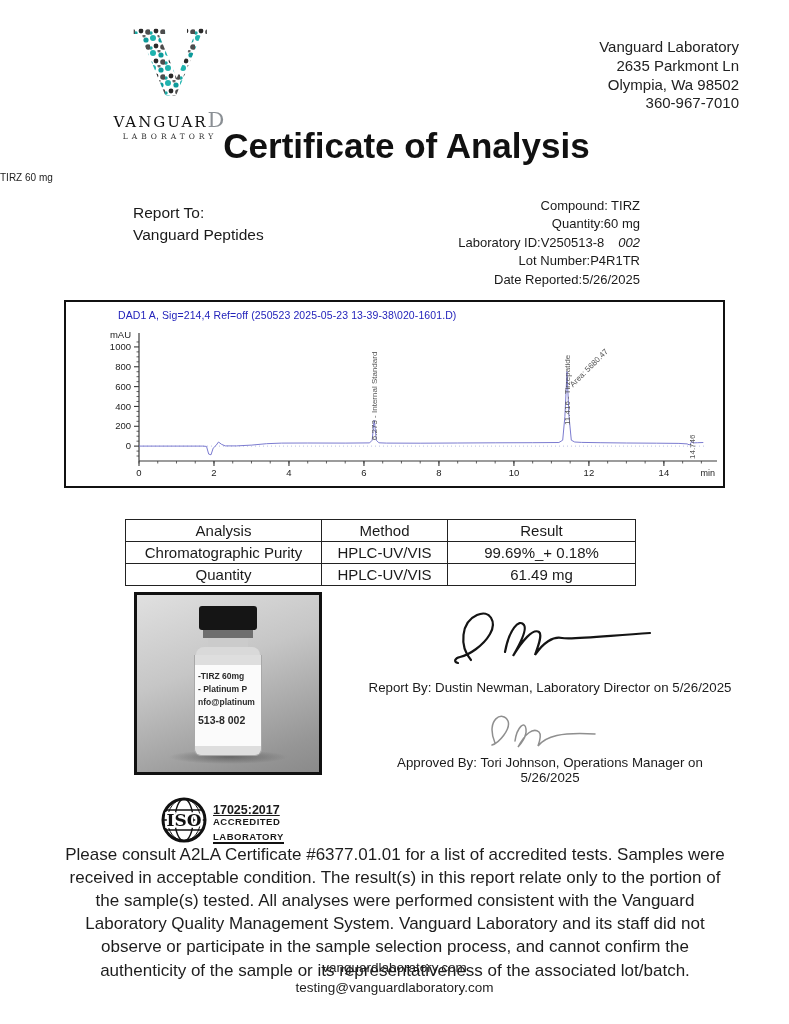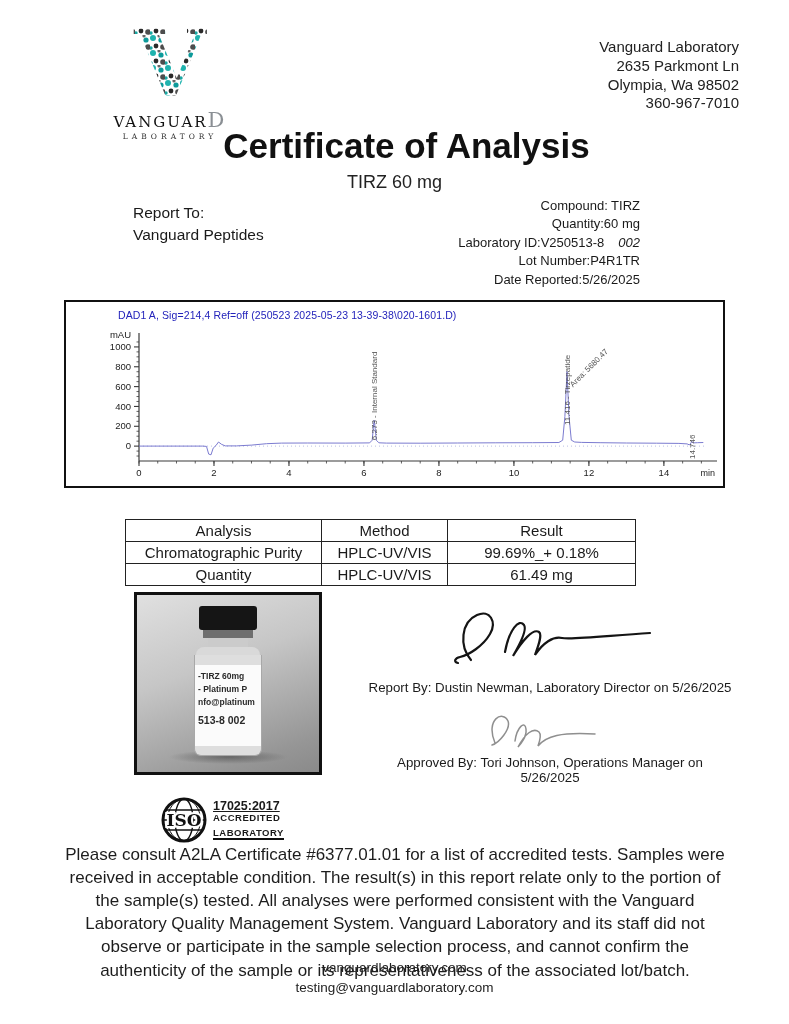--- a/index.html
+++ b/index.html
@@ -7,21 +7,21 @@
   .page{position:relative;width:789px;height:1024px;background:#fff;overflow:hidden;}
 
   
   .logo{position:absolute;left:70px;top:20px;width:200px;text-align:center;}
   .logo-word{font-family:"DejaVu Serif",serif;font-weight:normal;font-size:15px;letter-spacing:2px;color:#111;line-height:1;}
   .logo-word .big-d{font-size:21px;color:#8a8f94;}
   .logo-sub{font-family:"DejaVu Serif",serif;font-size:7.5px;letter-spacing:4px;color:#333;margin-top:1px;}
   .address{position:absolute;right:50px;top:38px;text-align:right;font-size:15px;line-height:1.25;color:#222;}
 
   .doc-title{position:absolute;left:0;top:126px;width:100%;text-align:center;font-size:35px;font-weight:600;color:#111;padding-left:12px;}
-  .doc-subtitle{position:absolute;left:0;top:172px;width:100%;text-align:center;font-size:18px;color:#222;}
+  .doc-subtitle{position:absolute;left:0;top:172px;width:100%;text-align:left;font-size:10px;color:#222;}
 
   .report-to{position:absolute;left:133px;top:202px;font-size:15.5px;line-height:1.4;}
   .sample-info{position:absolute;left:320px;top:197px;width:320px;text-align:right;font-size:13px;line-height:1.42;}
   .lab-id-extra{display:inline-block;margin-left:14px;font-style:italic;}
 
   
   .chart-box{position:absolute;left:64px;top:300px;width:657px;height:184px;border:2px solid #111;background:#fff;}
   .chart-title{margin:7px 0 0 52px;font-size:10.5px;color:#2323bb;letter-spacing:0.1px;}
   .chart-svg{position:absolute;left:3px;top:23px;}
 
@@ -45,21 +45,21 @@
   .vial-label .lot-line{font-size:10.5px;font-weight:bold;margin-top:5px;}
   .vial-shadow{position:absolute;left:50%;bottom:8px;transform:translateX(-50%);width:120px;height:14px;
                background:radial-gradient(ellipse at center,rgba(40,40,40,.45),rgba(40,40,40,0) 70%);}
 
   
   .signatures{position:absolute;left:368px;top:600px;width:364px;text-align:center;}
   .sig-text{font-size:13.3px;color:#1c1c1c;}
   .sig1{margin-bottom:-2px;} .sig2{margin:10px 0 -4px 0;}
 
   
-  .iso{position:absolute;left:160px;top:796px;display:flex;align-items:center;gap:5px;}
+  .iso{position:absolute;left:160px;top:796px;display:flex;align-items:flex-end;gap:5px;}
   .iso-lines{line-height:1.05;}
   .iso-l1{font-size:12.5px;font-weight:bold;text-decoration:underline;}
   .iso-l2{font-size:9.5px;font-weight:bold;letter-spacing:0.5px;}
   .iso-l3{font-size:9.5px;font-weight:bold;letter-spacing:0.5px;border-bottom:2px solid #111;display:inline-block;}
 
   .disclaimer{position:absolute;left:56px;top:843px;width:678px;text-align:center;font-size:17px;line-height:1.36;color:#1d1d1d;}
   .footer{position:absolute;left:0;top:958px;width:100%;text-align:center;font-size:13.5px;line-height:1.45;color:#222;}
 </style>
 </head>
 <body>

